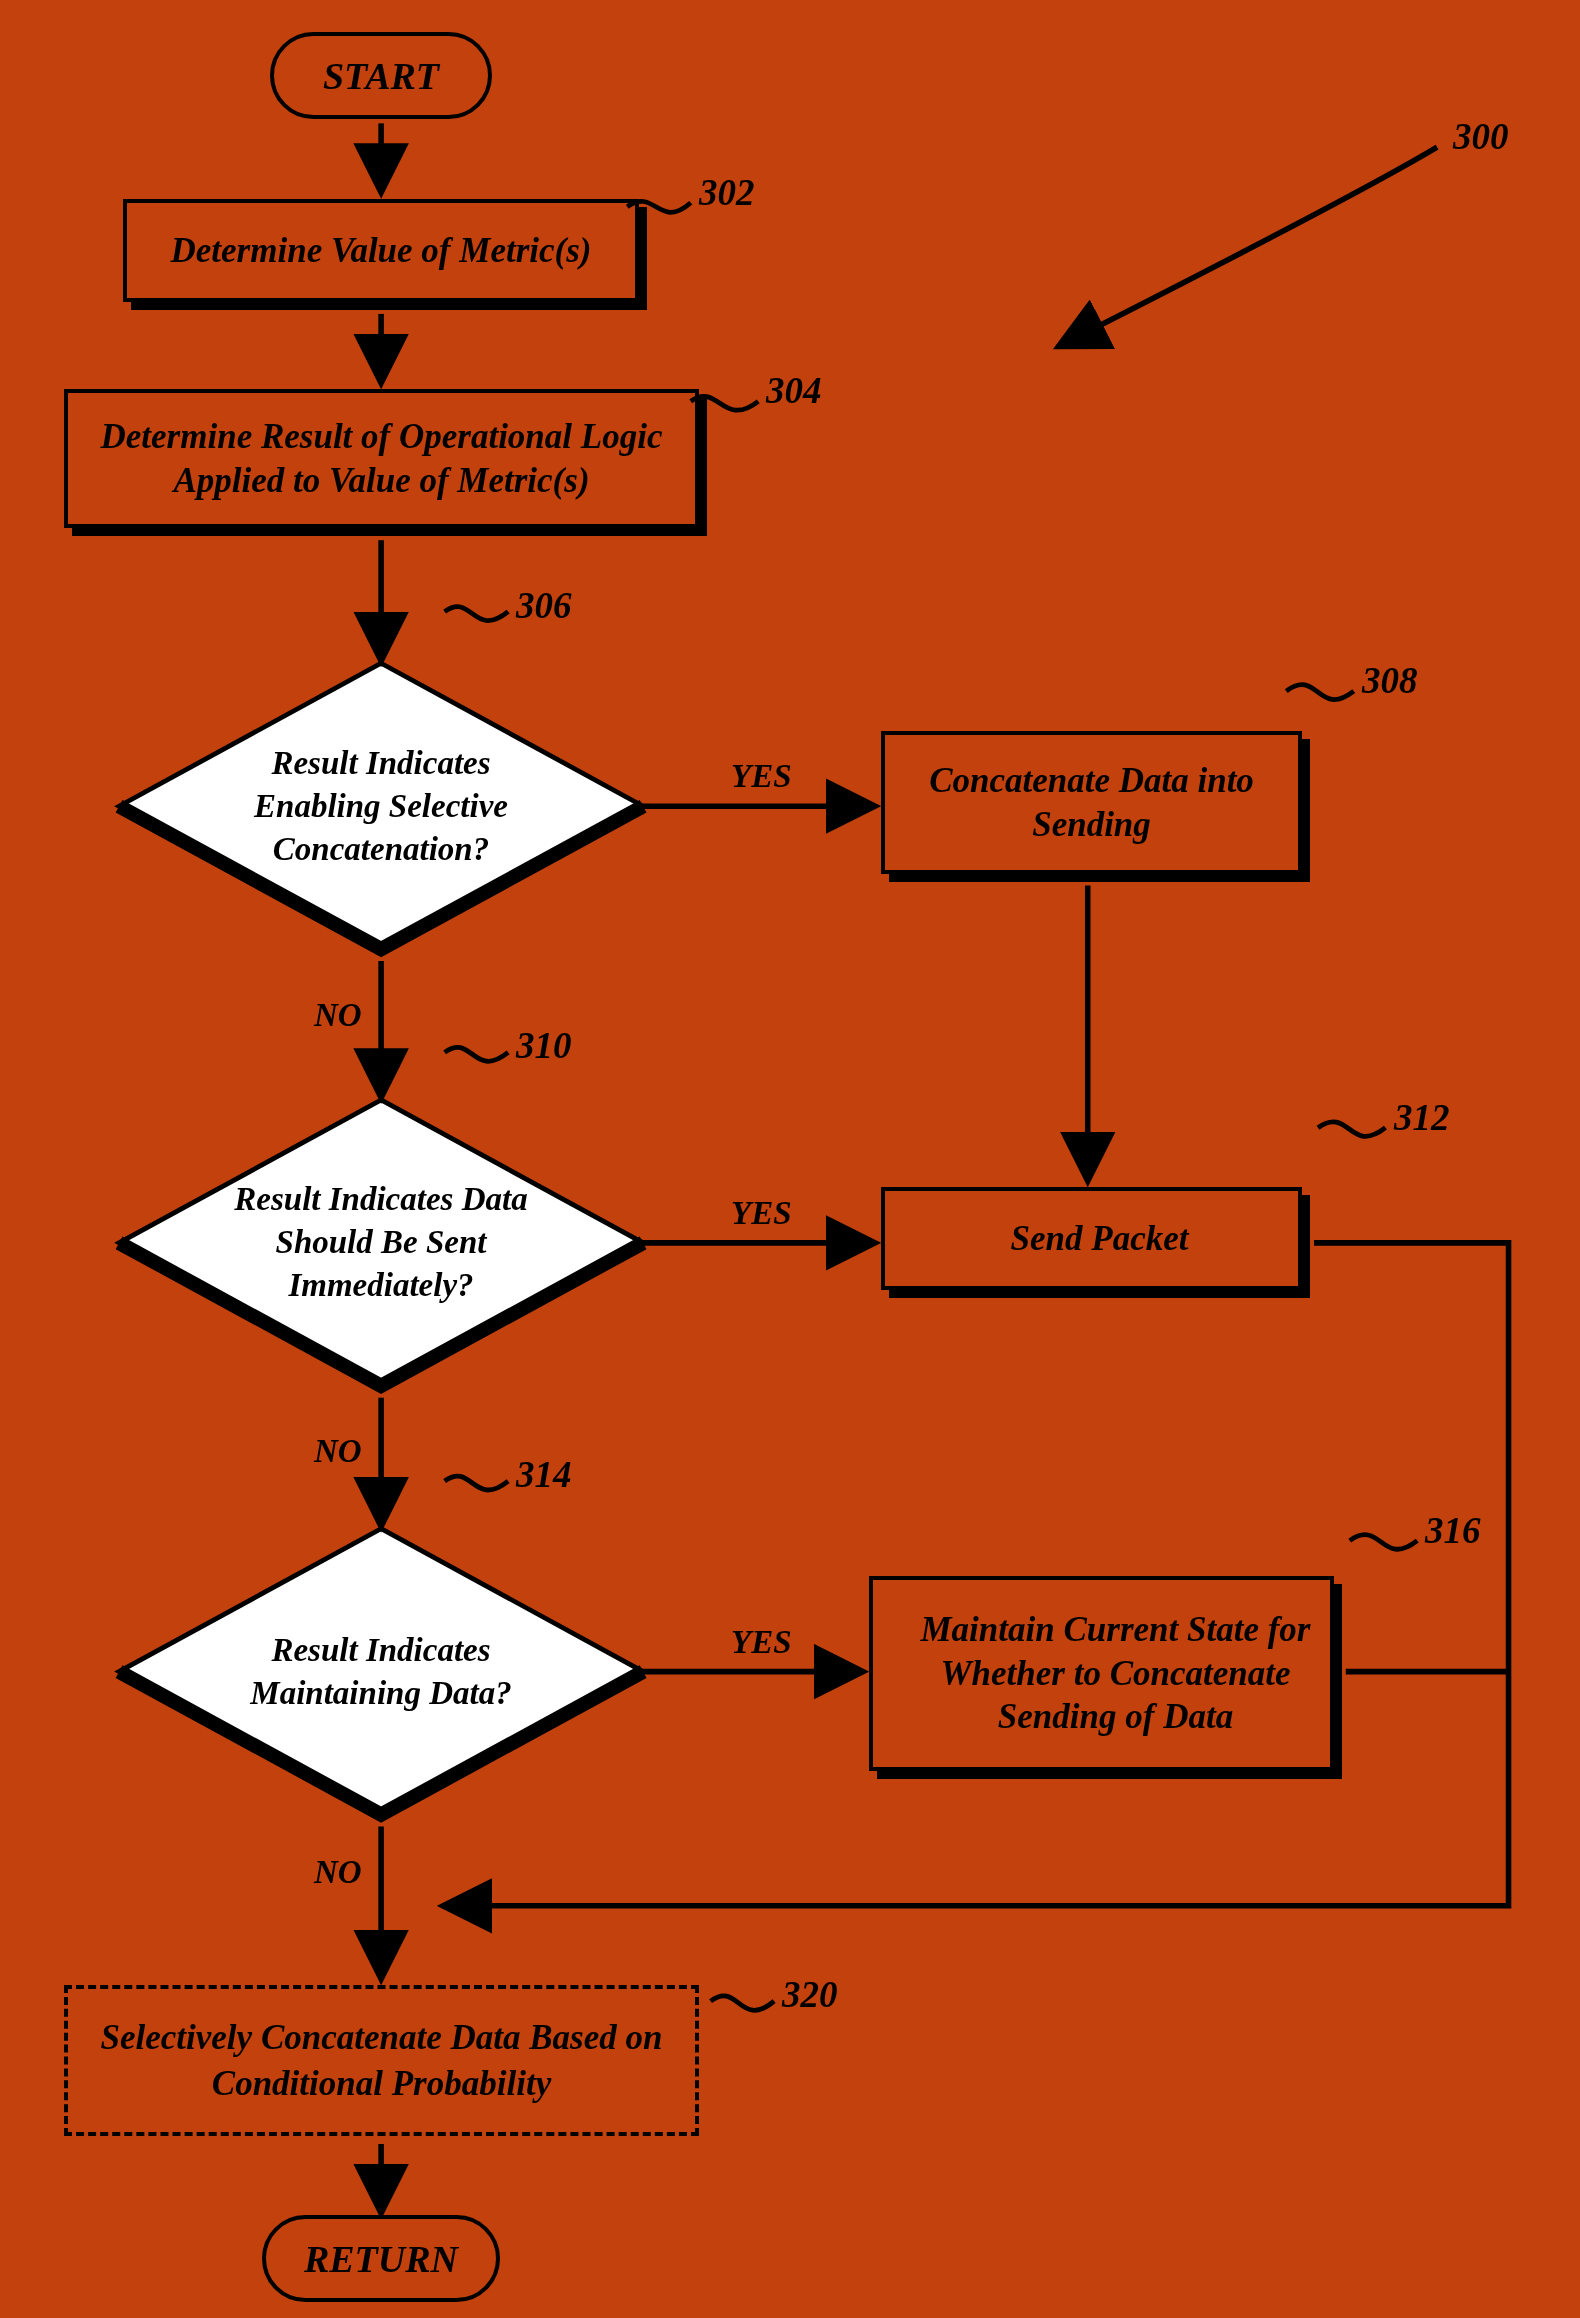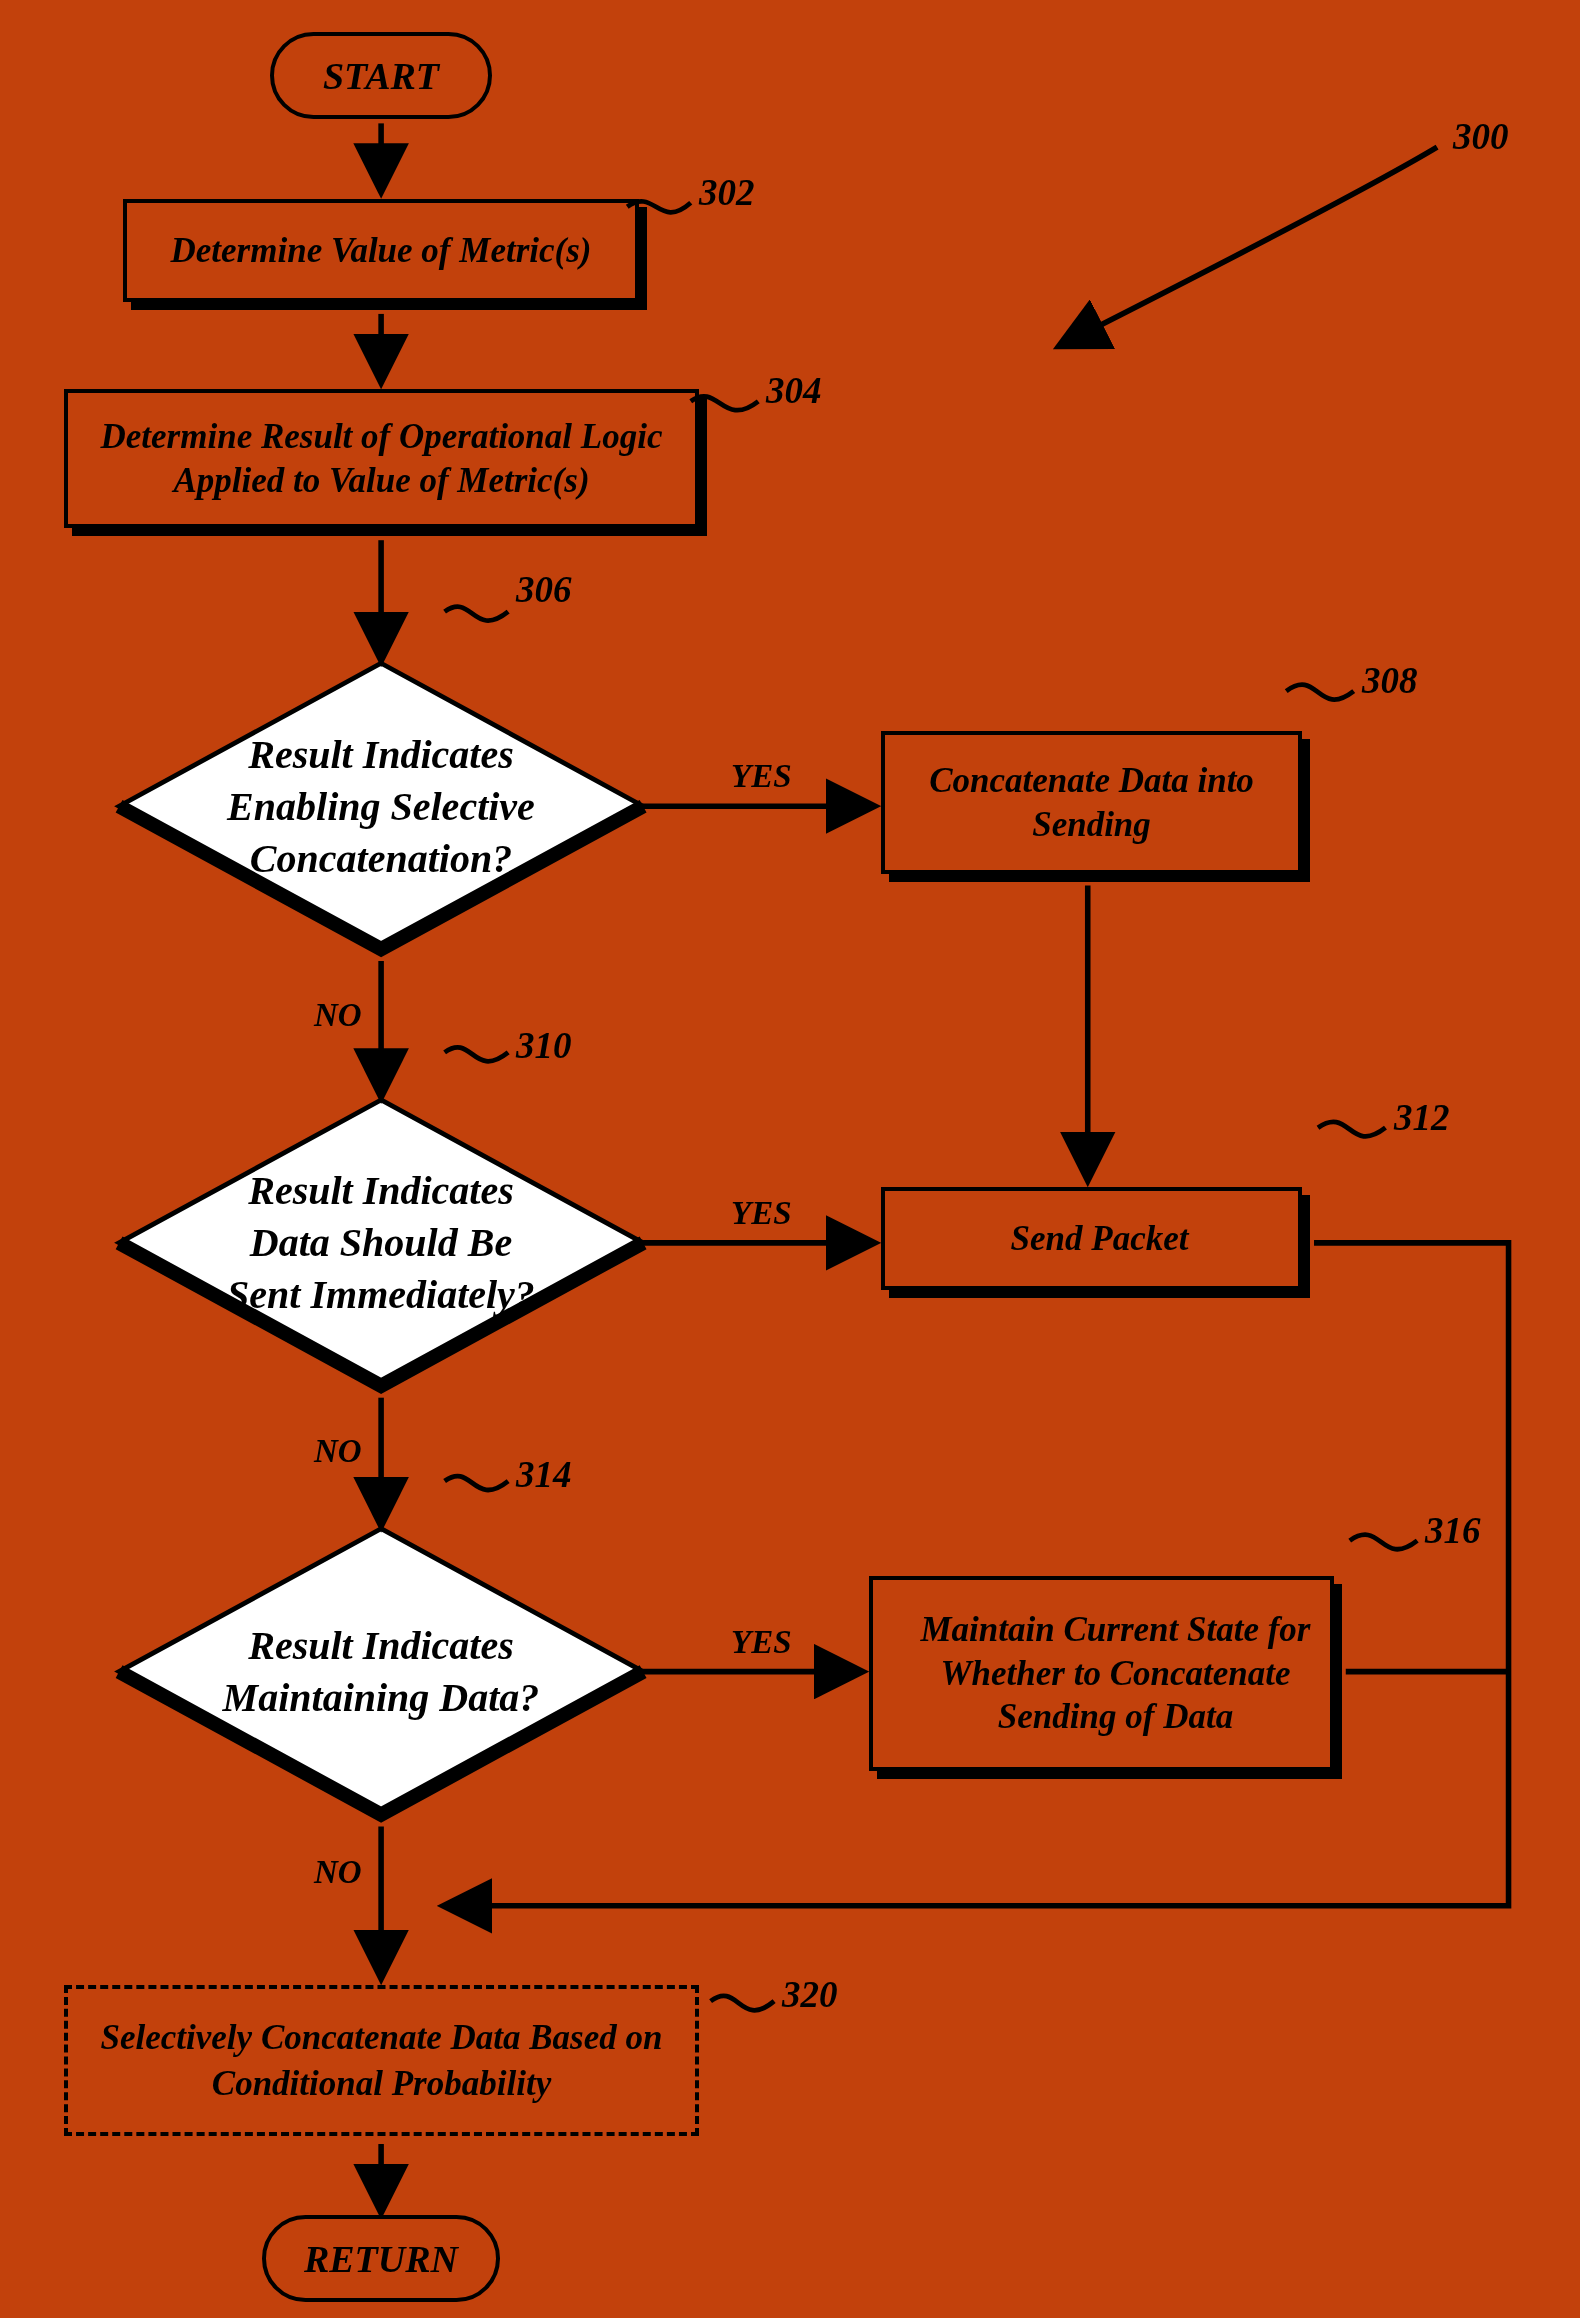--- a/index.html
+++ b/index.html
@@ -38,21 +38,21 @@
     display: flex;
     align-items: center;
     justify-content: center;
     font-size: 35px;
     line-height: 1.25;
     padding: 12.7px 16px;
     box-sizing: border-box;
   }
   .diamond-label {
     text-align: center;
-    font-size: 40px;
+    font-size: 33px;
     line-height: 1.3;
     display: flex;
     align-items: center;
     justify-content: center;
   }
   .edge-label {
     font-size: 33px;
   }
   .ref-label {
     font-size: 37px;
@@ -160,21 +160,21 @@
 <div class="edge-label" style="left:731px; top:758px;">YES</div>
 <div class="edge-label" style="left:314px; top:997px;">NO</div>
 <div class="edge-label" style="left:731px; top:1195px;">YES</div>
 <div class="edge-label" style="left:314px; top:1433px;">NO</div>
 <div class="edge-label" style="left:731px; top:1624px;">YES</div>
 <div class="edge-label" style="left:314px; top:1854px;">NO</div>
 
 <div class="ref-label" style="left:1453px; top:115px;">300</div>
 <div class="ref-label" style="left:699px; top:171px;">302</div>
 <div class="ref-label" style="left:766px; top:369px;">304</div>
-<div class="ref-label" style="left:516px; top:568px;">306</div>
+<div class="ref-label" style="left:516px; top:584px;">306</div>
 <div class="ref-label" style="left:1362px; top:659px;">308</div>
 <div class="ref-label" style="left:516px; top:1024px;">310</div>
 <div class="ref-label" style="left:1394px; top:1096px;">312</div>
 <div class="ref-label" style="left:516px; top:1453px;">314</div>
 <div class="ref-label" style="left:1425px; top:1509px;">316</div>
 <div class="ref-label" style="left:782px; top:1973px;">320</div>
 
 </div>
 
 

